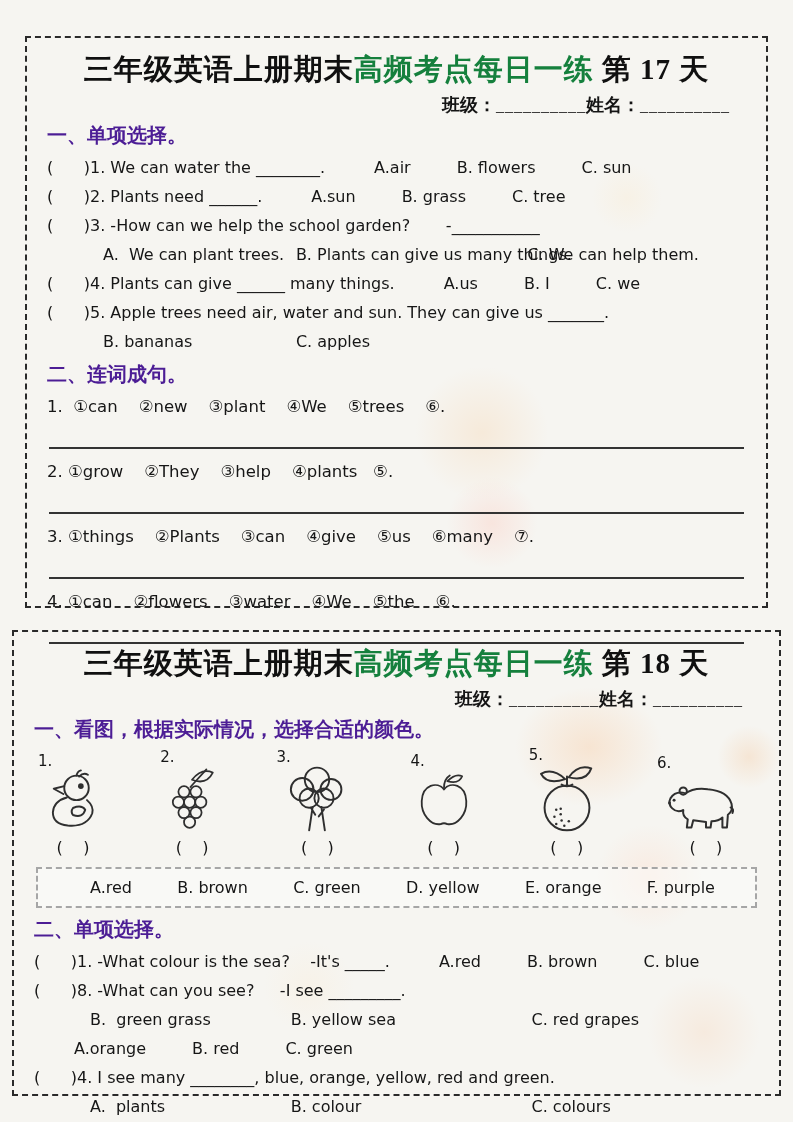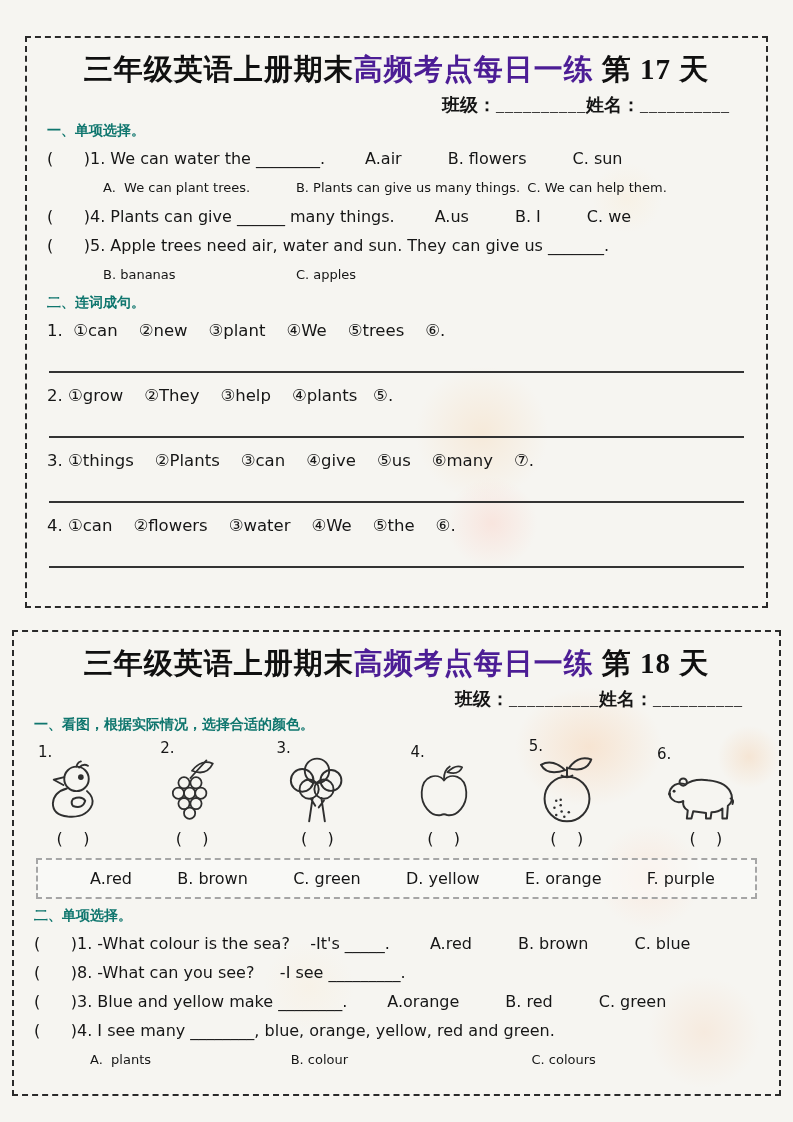--- a/index.html
+++ b/index.html
@@ -11,32 +11,32 @@
   .box{position:absolute;border:2px dashed #2a2a2a;box-sizing:border-box;background:transparent;}
   .box1{left:25px;top:36px;width:743px;height:572px;}
   .box2{left:12px;top:630px;width:769px;height:466px;}
   .blob{position:absolute;z-index:0;pointer-events:none;}
   .content{position:relative;z-index:2;padding:6px 20px;}
   .title{
     text-align:center;margin:6px 0 0 0;
     font-family:"Liberation Serif","DejaVu Serif",serif;
     font-weight:700;font-size:29px;letter-spacing:1px;color:#101010;white-space:nowrap;
   }
-  .title .red{color:#4c1d95;}
+  .title .red{color:#15803d;}
   .title .day{margin-left:8px;}
   .idline{
     font-family:"Liberation Serif","DejaVu Serif",serif;font-weight:700;font-size:18px;
     text-align:right;padding-right:16px;margin:3px 0 4px 0;color:#141414;
   }
   .idline .blank{font-weight:400;font-size:16px;letter-spacing:1px;}
-  .sechead{font-family:"Liberation Sans",sans-serif;font-weight:700;font-size:14px;margin:5px 0 4px 0;color:#0f766e;}
-  .q{display:flex;align-items:center;font-size:16px;line-height:29px;}
+  .sechead{font-family:"Liberation Sans",sans-serif;font-weight:700;font-size:20px;margin:5px 0 4px 0;color:#4c1d95;}
+  .q{display:flex;align-items:center;font-size:16px;line-height:29px;gap:9px;}
   .q .stem{white-space:pre-wrap;}
   .opts{display:flex;gap:46px;padding-left:40px;white-space:pre;}
-  .subopts{display:grid;grid-template-columns:30% 36% auto;padding-left:56px;font-size:13px;line-height:29px;white-space:pre;}
+  .subopts{display:grid;grid-template-columns:30% 36% auto;padding-left:56px;font-size:16px;line-height:29px;white-space:pre;}
   .sline{font-size:16.5px;line-height:30px;white-space:pre-wrap;margin-top:2px;}
   .ansline{height:25px;border-bottom:2px solid #333;margin:0 2px 8px 2px;}
   .pics{display:flex;justify-content:space-between;align-items:flex-end;margin:4px 4px 0 4px;}
   .pic{display:flex;flex-direction:column;align-items:center;}
   .pnum{align-self:flex-start;font-size:15px;line-height:16px;}
   .art{stroke:#2f2f2f;fill:none;stroke-width:2.2;stroke-linecap:round;stroke-linejoin:round;}
   .art .dot{fill:#2f2f2f;stroke:none;}
   .pbracket{font-size:16px;margin-top:5px;white-space:pre;}
   .optbox{
     border:2px dashed #a6a6a6;display:flex;justify-content:space-between;
@@ -60,21 +60,32 @@
 
     <div class="q">
       <span class="stem">(      )1. We can water the ________.</span>
       <span class="opts">
         <span>A.air</span>
         <span>B. flowers</span>
         <span>C. sun</span>
       </span>
     </div>
 
-
+    <div class="q">
+      <span class="stem">(      )2. Plants need ______.</span>
+      <span class="opts">
+        <span>A.sun</span>
+        <span>B. grass</span>
+        <span>C. tree</span>
+      </span>
+    </div>
+
+    <div class="q">
+      <span class="stem">(      )3. -How can we help the school garden?       -___________</span>
+    </div>
     <div class="subopts">
       <span>A.  We can plant trees.</span>
       <span>B. Plants can give us many things.</span>
       <span>C. We can help them.</span>
     </div>
 
     <div class="q">
       <span class="stem">(      )4. Plants can give ______ many things.</span>
       <span class="opts">
         <span>A.us</span>
@@ -216,23 +227,27 @@
       <span class="opts">
         <span>A.red</span>
         <span>B. brown</span>
         <span>C. blue</span>
       </span>
     </div>
 
     <div class="q">
       <span class="stem">(      )8. -What can you see?     -I see _________.</span>
     </div>
-
-    <div class="q">
-      <span class="stem">(      )3. Blue and yellow make ________.</span>
+    <div class="subopts">
+      <span>B.  green grass</span>
+      <span>B. yellow sea</span>
+      <span>C. red grapes</span>
+    </div>
+
+    <div class="q">
       <span class="opts">
         <span>A.orange</span>
         <span>B. red</span>
         <span>C. green</span>
       </span>
     </div>
 
     <div class="q">
       <span class="stem">(      )4. I see many ________, blue, orange, yellow, red and green.</span>
     </div>

